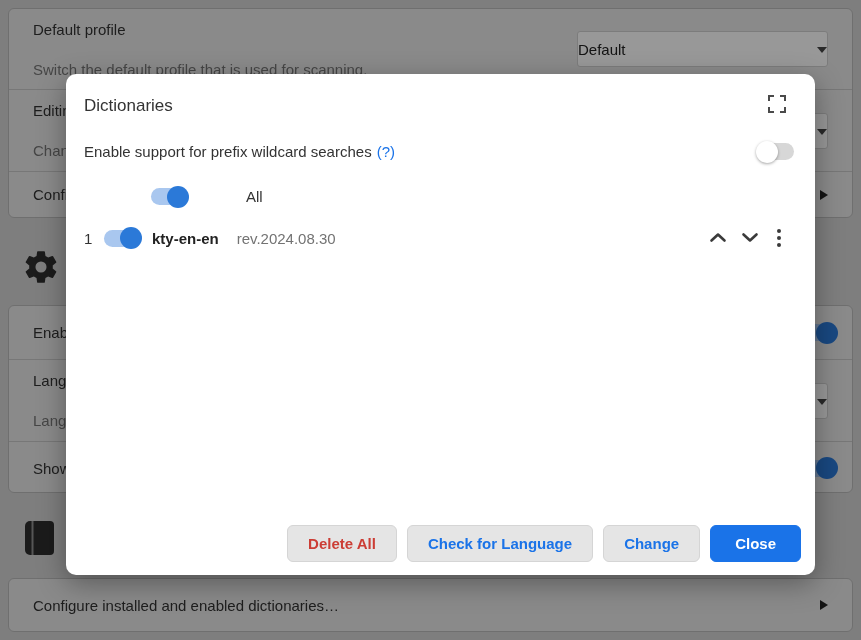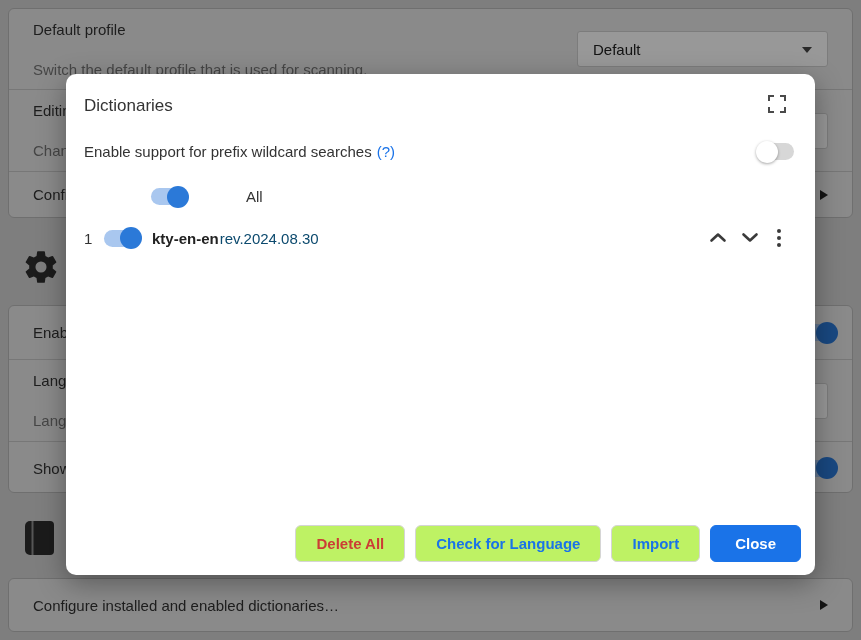--- a/index.html
+++ b/index.html
@@ -19,21 +19,21 @@
   }
   .row { display: flex; align-items: center; padding: 0 24px; }
   .row + .row { border-top: 1px solid #c6c6c6; }
   .row-texts { display: flex; flex-direction: column; justify-content: center; }
   .row-title { font-size: 15px; color: #333; }
   .row-sub { font-size: 15px; color: #757575; margin-top: 23px; }
 
   .sel {
     margin-left: auto; width: 251px; height: 36px;
     background: #fdfdfd; border: 1px solid #cfcfcf; border-radius: 3px;
-    display: flex; align-items: center; padding: 0 15px;
+    display: flex; align-items: center; padding: 0 0;
     font-size: 15px; color: #222;
   }
   .caret-down {
     margin-left: auto; width: 0; height: 0;
     border-left: 5px solid transparent; border-right: 5px solid transparent;
     border-top: 6px solid #454545; margin-top: 2px;
   }
   .chev-right {
     margin-left: auto; width: 0; height: 0;
     border-top: 5px solid transparent; border-bottom: 5px solid transparent;
@@ -83,29 +83,29 @@
   .wildcard-row { display: flex; align-items: center; padding: 0 21px 0 18px; margin-top: 26px; }
   .wildcard-label { font-size: 15px; color: #333; }
   .help-link { font-size: 15px; color: #1a73e8; text-decoration: none; margin-left: 5px; }
 
   .all-row { display: flex; align-items: center; padding-left: 18px; margin-top: 28px; gap: 47px; }
   .num-col { width: 20px; font-size: 15px; color: #333; flex: 0 0 auto; }
   .toggle-label { font-size: 15px; color: #333; margin-left: 12px; }
 
   .dict-row { display: flex; align-items: center; padding: 0 30px 0 18px; margin-top: 22px; }
   .dict-name { font-size: 15px; font-weight: 700; color: #222; margin-left: 12px; text-align: right; }
-  .dict-rev { font-size: 15px; color: #0c4a6e; margin-left: 1px; }
+  .dict-rev { font-size: 15px; color: #737373; margin-left: 18px; }
   .dict-controls { margin-left: auto; display: flex; align-items: center; gap: 14px; }
   .kebab { display: flex; flex-direction: column; gap: 3px; padding: 2px 4px; }
   .kebab i { width: 4px; height: 4px; border-radius: 50%; background: #3a3a3a; }
 
   .dlg-footer { position: absolute; right: 14px; bottom: 13px; display: flex; gap: 10px; }
   .btn {
     height: 37px; padding: 0 20px; border: 1px solid #d5d5d5; border-radius: 6px;
-    background: #bef264; font-family: inherit; font-size: 15px; font-weight: 700;
+    background: #e5e5e5; font-family: inherit; font-size: 15px; font-weight: 700;
     display: flex; align-items: center; cursor: pointer;
   }
   .btn.danger { color: #cc3d35; }
   .btn.blue { color: #1a73e8; }
   .btn.primary { background: #1a73e8; border-color: #1a73e8; color: #fff; padding: 8px 24px; }
 </style>
 </head>
 <body>
 
 <div class="page">
@@ -249,16 +249,16 @@
           <i></i>
           <i></i>
           <i></i>
         </button>
     </span>
   </div>
 
   <div class="dlg-footer">
     <button class="btn danger">Delete All</button>
     <button class="btn blue">Check for Language</button>
-    <button class="btn blue">Import</button>
+    <button class="btn blue">Change</button>
     <button class="btn primary">Close</button>
   </div>
 </div>
 
 </body></html>

